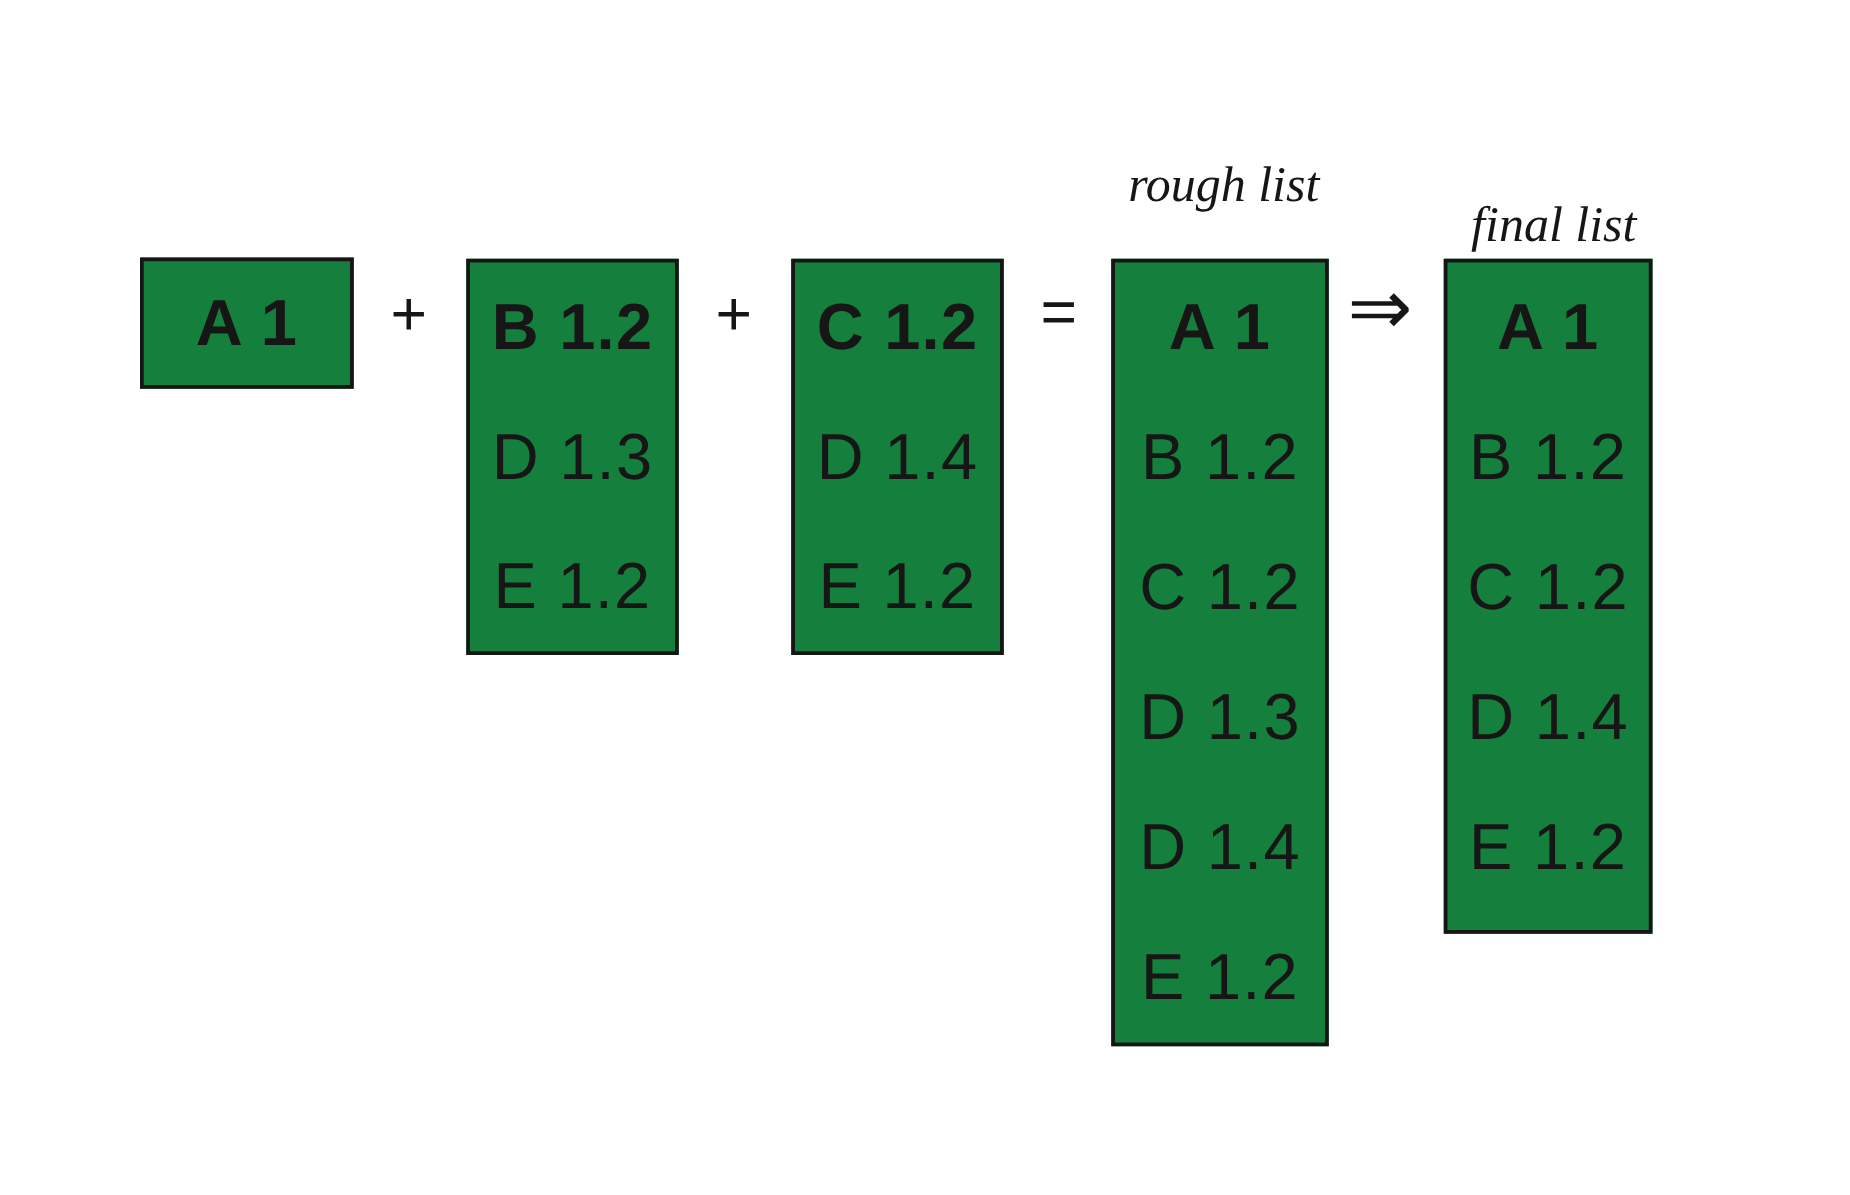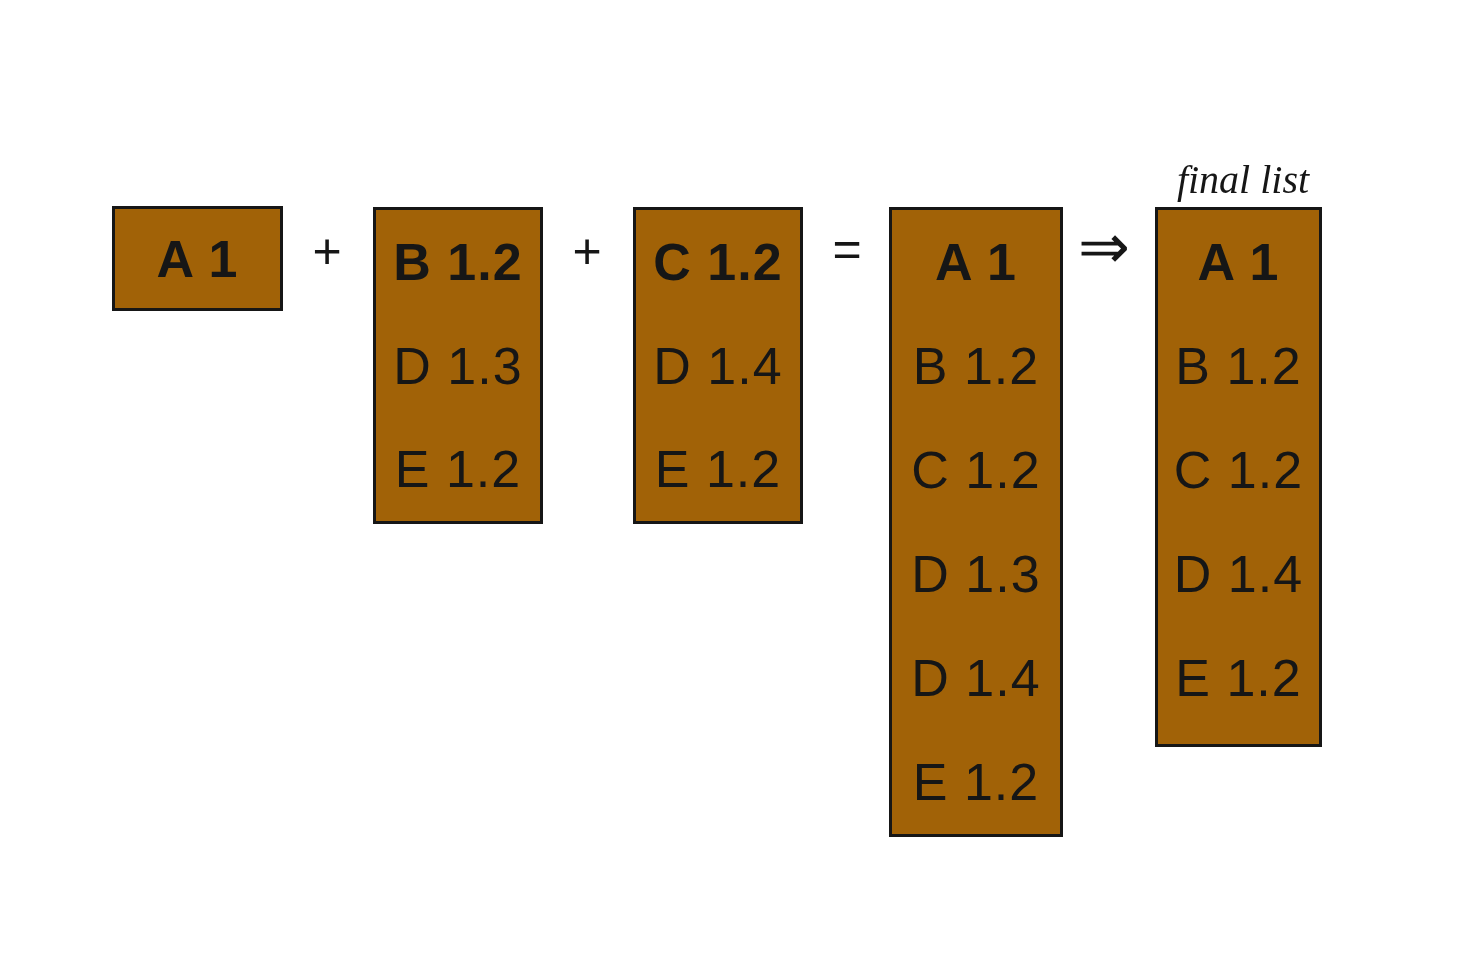--- a/index.html
+++ b/index.html
@@ -13,21 +13,21 @@
     height: 956px;
     background: #ffffff;
     font-family: "Liberation Sans", sans-serif;
     color: #161616;
     overflow: hidden;
   }
   .box {
     position: absolute;
     box-sizing: border-box;
     border: 3px solid #161616;
-    background: #a16207;
+    background: #15803d;
     display: flex;
     flex-direction: column;
     justify-content: flex-start;
   }
   .row {
     height: 104px;
     display: flex;
     align-items: center;
     justify-content: center;
     font-size: 52px;
@@ -80,20 +80,21 @@
   <div class="op" style="left:587px; top:251px;">+</div>
 
   <div class="box" style="left:633px; top:207px; width:170px; height:317px;">
     <div class="row bold">C 1.2</div>
     <div class="row">D 1.4</div>
     <div class="row">E 1.2</div>
   </div>
 
   <div class="op" style="left:847px; top:249px;">=</div>
 
+  <div class="list-label" style="left:979px; top:128px;">rough list</div>
 
   <div class="box" style="left:889px; top:207px; width:174px; height:630px;">
     <div class="row bold">A 1</div>
     <div class="row">B 1.2</div>
     <div class="row">C 1.2</div>
     <div class="row">D 1.3</div>
     <div class="row">D 1.4</div>
     <div class="row">E 1.2</div>
   </div>
 

